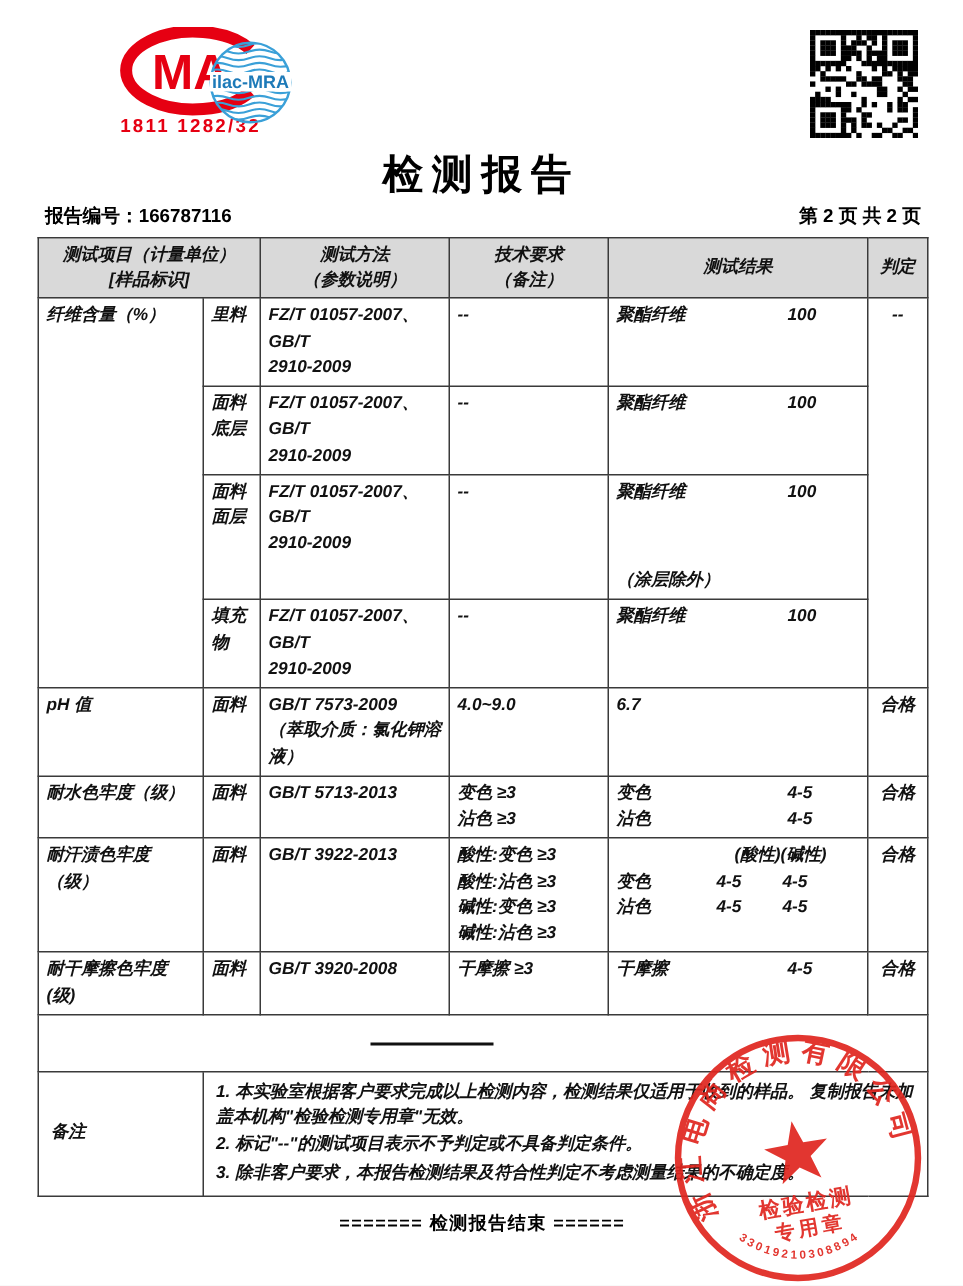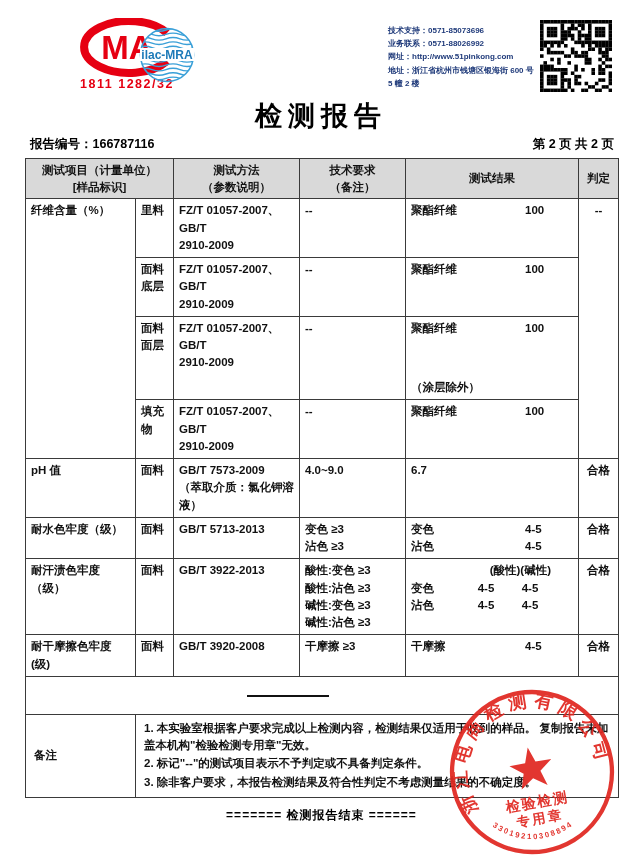--- a/index.html
+++ b/index.html
@@ -23,21 +23,21 @@
   .report-title { position:absolute; top:98px; left:0; width:100%; text-align:center;
                   font-size:27px; font-weight:800; letter-spacing:6px; color:#000; }
   .report-line { position:absolute; top:136px; left:30px; width:584px; display:flex;
                  justify-content:space-between; font-size:12.5px; font-weight:700; color:#000; }
 
   
   .table-wrap { position:absolute; top:158px; left:25px; width:593px; }
   table { border-collapse:collapse; width:593px; table-layout:fixed;
           font-size:11.5px; line-height:1.5; color:#111; }
   th, td { border:1px solid #3a3a3a; vertical-align:top; padding:3px 5px; }
-  table { border:1.5px solid #222; }
+  table { border:1.5px solid #222;font-style:italic; }
   th { background:#d9d9d9; font-weight:700; text-align:center; vertical-align:middle;
        height:40px; line-height:1.45; }
   .preline { white-space:pre-line; }
   td.item { font-weight:700; }
   td.sample { font-weight:700; }
   td.method, td.req { font-weight:700; }
   td.verdict { text-align:center; font-weight:700; }
   td.result { font-weight:700; }
 
   .rgrid { display:grid; grid-template-columns:72px auto; column-gap:4px;gap:42px; }
@@ -99,27 +99,20 @@
           </g>
         <circle cx="29" cy="29" r="26.5" stroke="#3aa0d8" stroke-width="1.6" fill="none"></circle>
         <rect x="2" y="22" width="54" height="13" fill="#fff"></rect>
         <text x="29" y="32.5" text-anchor="middle" font-size="12" font-weight="bold" fill="#1d7ab8">ilac-MRA</text>
       </svg>
     </div>
 
 
 
 
-    <div class="contact">
-      <div>技术支持：0571-85073696</div>
-      <div>业务联系：0571-88026992</div>
-      <div>网址：http://www.51pinkong.com</div>
-      <div>地址：浙江省杭州市钱塘区银海街 600 号</div>
-      <div>5 幢 2 楼</div>
-    </div>
 
     <div class="qr-wrap">
       <svg id="qr" width="72" height="72" viewBox="0 0 74 74">
           <rect x="0" y="0" width="74" height="74" fill="#fff"></rect>
           <rect x="0.00" y="0.00" width="3.67" height="3.67" fill="#000"></rect>
           <rect x="3.52" y="0.00" width="3.67" height="3.67" fill="#000"></rect>
           <rect x="7.05" y="0.00" width="3.67" height="3.67" fill="#000"></rect>
           <rect x="10.57" y="0.00" width="3.67" height="3.67" fill="#000"></rect>
           <rect x="14.10" y="0.00" width="3.67" height="3.67" fill="#000"></rect>
           <rect x="17.62" y="0.00" width="3.67" height="3.67" fill="#000"></rect>

